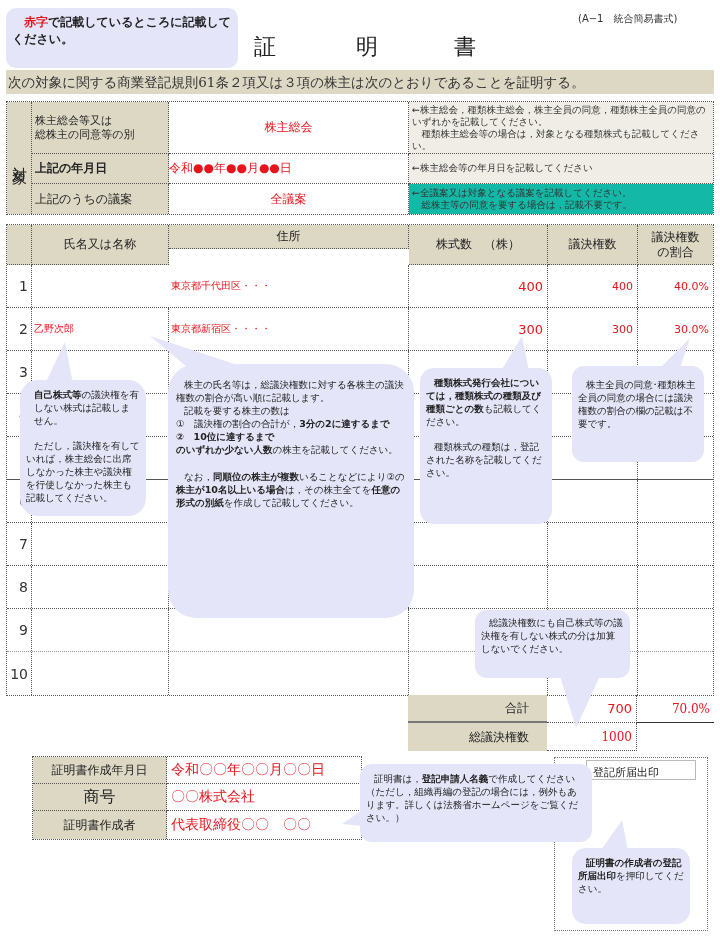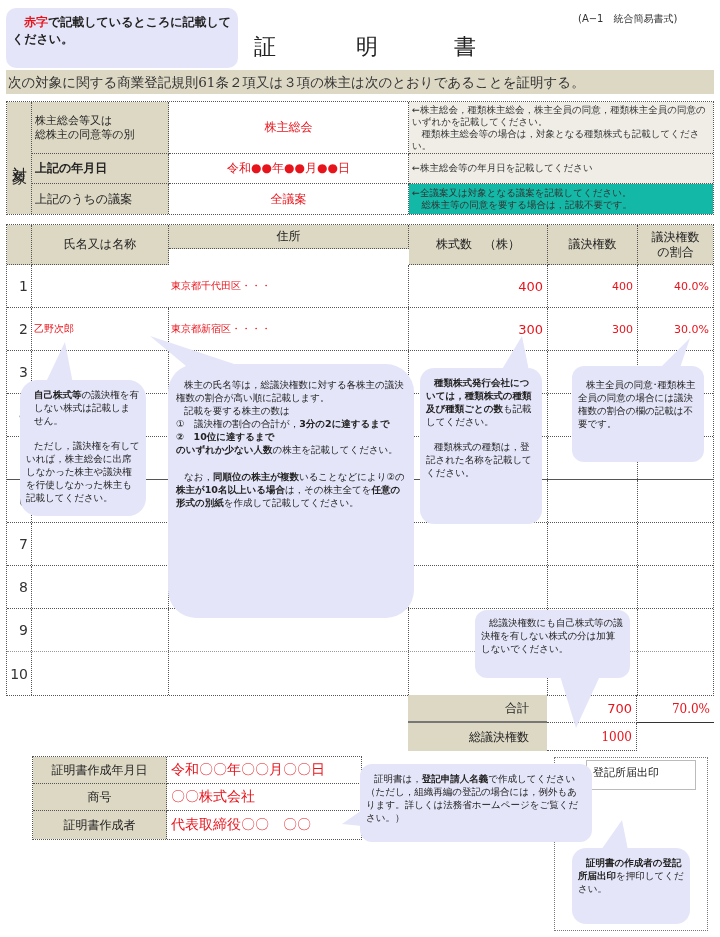--- a/index.html
+++ b/index.html
@@ -44,21 +44,21 @@
 総株主の同意等の別</span></div>
   <div class="cell red dot-r dot-b" style="left:162px;top:0;width:240px;height:52px;justify-content:center;font-size:12px;">
       <span>株主総会</span>
     </div>
   <div class="cell dot-b" style="left:402px;top:0;width:304px;height:52px;background:#efede6;font-size:9.5px;line-height:12px;white-space:pre-line;padding-left:3px;color:#333;"><span>←株主総会，種類株主総会，株主全員の同意，種類株主全員の同意のいずれかを記載してください。
 　種類株主総会等の場合は，対象となる種類株式も記載してください。</span></div>
 
   <div class="cell tan dot-r dot-b" style="left:25px;top:52px;width:137px;height:30px;padding-left:3px;font-size:12px;font-weight:bold;">
       <span>上記の年月日</span>
     </div>
-  <div class="cell red dot-r dot-b" style="left:162px;top:52px;width:240px;height:30px;justify-content:center;font-size:12px;">
+  <div class="cell red dot-r dot-b" style="left:162px;top:52px;width:240px;height:30px;justify-content:flex-start;font-size:12px;">
       <span>令和●●年●●月●●日</span>
     </div>
   <div class="cell dot-b" style="left:402px;top:52px;width:304px;height:30px;background:#efede6;font-size:9.5px;padding-left:3px;color:#333;">
       <span>←株主総会等の年月日を記載してください</span>
     </div>
 
   <div class="cell tan dot-r" style="left:25px;top:82px;width:137px;height:30px;padding-left:3px;font-size:12px;">
       <span>上記のうちの議案</span>
     </div>
   <div class="cell red dot-r" style="left:162px;top:82px;width:240px;height:30px;justify-content:center;font-size:12px;">
@@ -182,55 +182,55 @@
   <div class="cell num serif dot-r dot-b" style="left:139px;top:28px;width:90px;height:28px;font-size:12px;">1000</div>
 </div>
 
 <div class="abs" style="left:32px;top:756px;width:330px;height:84px;border:1px dotted #555;">
   <div class="cell tan dot-r dot-b" style="left:0;top:0;width:134px;height:27px;justify-content:center;font-size:12px;">
       <span>証明書作成年月日</span>
     </div>
   <div class="cell red dot-b" style="left:134px;top:0;width:194px;height:27px;font-size:14px;padding-left:4px;">
       <span>令和〇〇年〇〇月〇〇日</span>
     </div>
-  <div class="cell tan dot-r dot-b" style="left:0;top:27px;width:134px;height:27px;justify-content:center;font-size:12px;">
+  <div class="cell tan dot-r dot-b" style="left:0;top:27px;width:134px;height:27px;justify-content:center;font-size:16px;">
       <span>商号</span>
     </div>
   <div class="cell red dot-b" style="left:134px;top:27px;width:194px;height:27px;font-size:14px;padding-left:4px;">
       <span>〇〇株式会社</span>
     </div>
   <div class="cell tan dot-r" style="left:0;top:54px;width:134px;height:28px;justify-content:center;font-size:12px;">
       <span>証明書作成者</span>
     </div>
   <div class="cell red" style="left:134px;top:54px;width:194px;height:28px;font-size:14px;padding-left:4px;white-space:pre;"><span>代表取締役〇〇　〇〇</span></div>
 </div>
 
 <div class="abs" style="left:554px;top:757px;width:154px;height:174px;border:1px dotted #777;"></div>
-<div class="abs" style="left:586px;top:760px;width:110px;height:30px;border:1px solid #bbb;font-size:11px;padding:4px 6px;background:#fff;">
+<div class="abs" style="left:586px;top:760px;width:110px;height:20px;border:1px solid #bbb;font-size:11px;padding:4px 6px;background:#fff;">
   <span>登記所届出印</span>
 </div>
 
 <div class="tail" style="left:48px;top:342px;border-left:14px solid transparent;border-right:14px solid transparent;border-bottom:42px solid #e4e5f8;transform:skewX(-8deg);"></div>
 <div class="bubble" style="left:20px;top:380px;width:126px;height:136px;border-radius:18px;">
   <div style="padding-left:8px;"><b>自己株式等</b><span>の議決権を有しない株式は記載しません。</span></div>
   <div style="margin-top:12px;text-indent:8px;">ただし，議決権を有していれば，株主総会に出席しなかった株主や議決権を行使しなかった株主も記載してください。</div>
 </div>
 
 <div class="tail" style="left:150px;top:336px;width:120px;height:40px;background:#e4e5f8;clip-path:polygon(0 0,100% 100%,40% 100%);"></div>
 <div class="bubble" style="left:168px;top:364px;width:246px;height:254px;border-radius:28px;padding:14px 8px;">
   <div style="text-indent:8px;">株主の氏名等は，総議決権数に対する各株主の議決権数の割合が高い順に記載します。</div>
   <div style="text-indent:8px;">記載を要する株主の数は</div>
   <div><span>①　議決権の割合の合計が，</span><b>3分の2に達するまで</b></div>
   <div><b>②　10位に達するまで</b></div>
   <div><b>のいずれか少ない人数</b><span>の株主を記載してください。</span></div>
   <div style="margin-top:14px;text-indent:8px;"><span>なお，</span><b>同順位の株主が複数</b><span>いることなどにより②の</span><b>株主が10名以上いる場合</b><span>は，その株主全てを</span><b>任意の形式の別紙</b><span>を作成して記載してください。</span></div>
 </div>
 
 <div class="tail" style="left:490px;top:336px;width:40px;height:40px;background:#e4e5f8;clip-path:polygon(80% 0,100% 100%,20% 100%);"></div>
-<div class="bubble" style="left:420px;top:368px;width:122px;height:156px;border-radius:14px;padding:8px 6px;">
+<div class="bubble" style="left:420px;top:368px;width:132px;height:156px;border-radius:14px;padding:8px 6px;">
   <div style="text-indent:8px;"><b>種類株式発行会社については，種類株式の種類及び種類ごとの数</b><span>も記載してください。</span></div>
   <div style="margin-top:12px;text-indent:8px;">種類株式の種類は，登記された名称を記載してください。</div>
 </div>
 
 <div class="tail" style="left:650px;top:338px;width:40px;height:36px;background:#e4e5f8;clip-path:polygon(100% 0,70% 100%,10% 100%);"></div>
 <div class="bubble" style="left:572px;top:366px;width:132px;height:96px;border-radius:12px;padding:12px 6px;">
   <div style="text-indent:8px;">株主全員の同意･種類株主全員の同意の場合には議決権数の割合の欄の記載は不要です。</div>
 </div>
 
 <div class="bubble" style="left:475px;top:610px;width:155px;height:68px;border-radius:12px;padding:6px 6px;">

